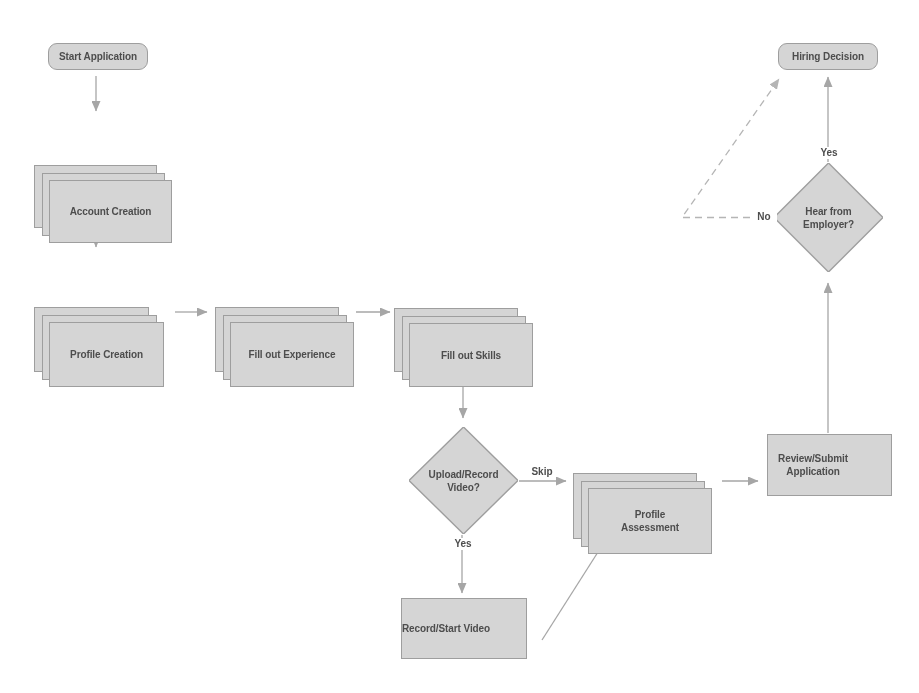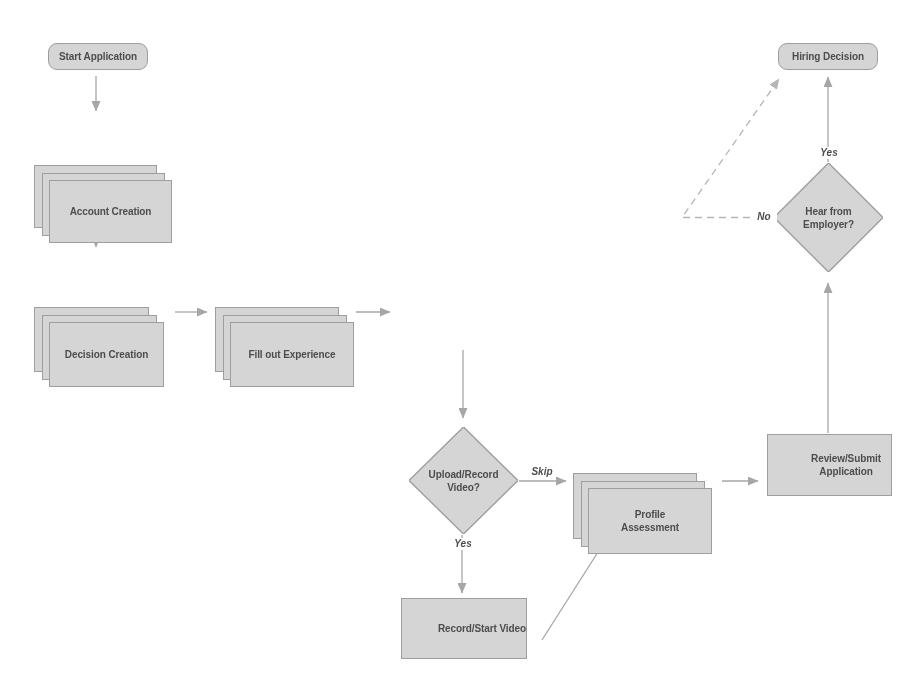--- a/index.html
+++ b/index.html
@@ -50,21 +50,21 @@
   }
   .terminator{
     background:var(--shape-fill);
     border:1.4px solid var(--shape-border);
     border-radius:9px;
     display:flex;align-items:center;justify-content:center;
   }
   .process{
     background:var(--shape-fill);
     border:1.4px solid var(--shape-border);
-    display:flex;align-items:center;justify-content:flex-end;
+    display:flex;align-items:center;justify-content:flex-start;
   }
   .stack .sheet{
     position:absolute;
     width:calc(100% - 15px);
     height:calc(100% - 15px);
     background:var(--shape-fill);
     border:1.4px solid var(--shape-border);
     box-sizing:border-box;
     margin-top:48px;
   }
@@ -82,21 +82,20 @@
     transform:translate(-50%,-50%);
     width:86px;
   }
   .edge-label{
     position:absolute;
     color:var(--text);
     font-size:10px;
     font-weight:bold;
     text-align:center;
     line-height:12px;
-    font-style:italic;
   }
   .edge-label.bg{background:var(--background);padding:0 2px;}
 </style>
 </head>
 <body>
 
 <div class="canvas">
 
   <svg class="connectors">
     <defs>
@@ -134,32 +133,39 @@
     <div class="sheet s2"></div>
     <div class="sheet s3">
       <span class="lbl">Account Creation</span>
     </div>
   </div>
 
   <div class="node stack" style="left:34px;top:259px;width:130px;height:80px">
     <div class="sheet s1"></div>
     <div class="sheet s2"></div>
     <div class="sheet s3">
-      <span class="lbl">Decision Creation</span>
+      <span class="lbl">Profile Creation</span>
     </div>
   </div>
 
   <div class="node stack" style="left:215px;top:259px;width:139px;height:80px">
     <div class="sheet s1"></div>
     <div class="sheet s2"></div>
     <div class="sheet s3">
       <span class="lbl">Fill out Experience</span>
     </div>
   </div>
 
+  <div class="node stack" style="left:394px;top:260px;width:139px;height:79px">
+    <div class="sheet s1"></div>
+    <div class="sheet s2"></div>
+    <div class="sheet s3">
+      <span class="lbl">Fill out Skills</span>
+    </div>
+  </div>
 
   <div class="node stack" style="left:573px;top:425px;width:139px;height:81px">
     <div class="sheet s1"></div>
     <div class="sheet s2"></div>
     <div class="sheet s3">
       <span class="lbl" style="width:80px">Profile Assessment</span>
     </div>
   </div>
 
   <div class="node diamond" style="left:774px;top:163px;width:109px;height:109px">

